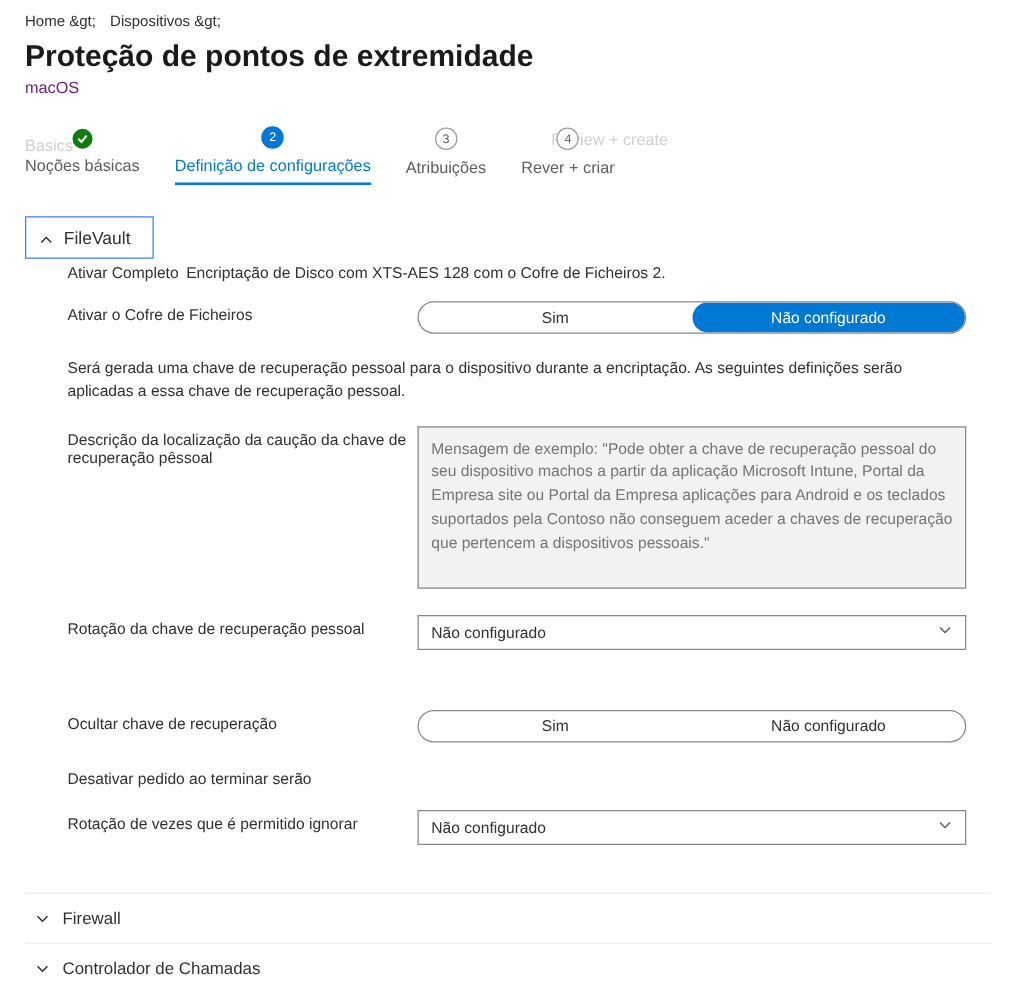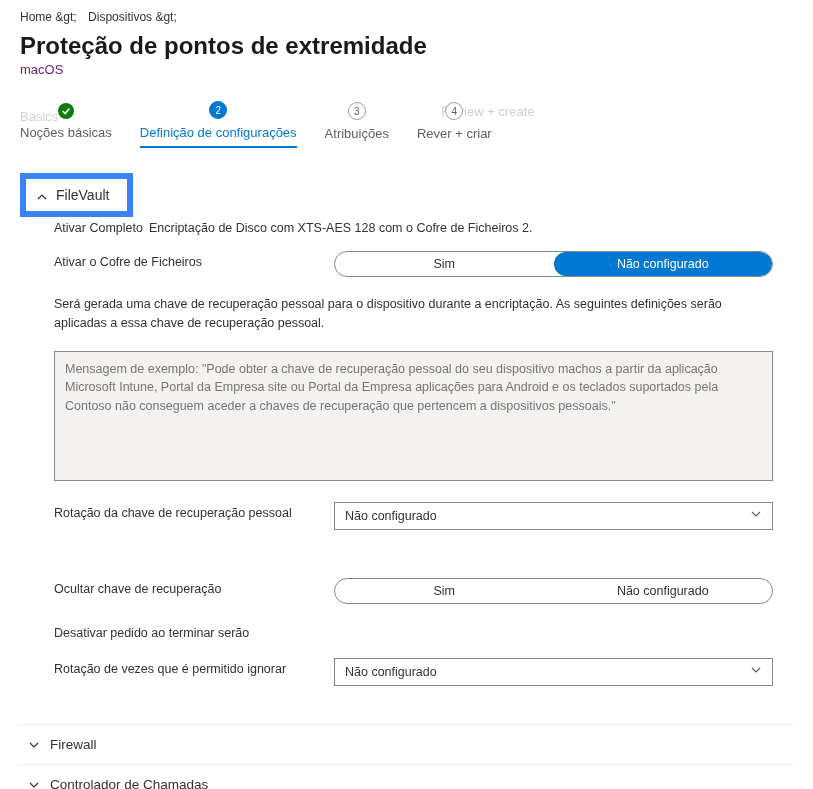--- a/index.html
+++ b/index.html
@@ -94,21 +94,21 @@
     .step-ghost.g2 { right: 100px; top: 2px; }
     .section-header {
       display: flex;
       align-items: center;
       gap: 10px;
       padding: 10px 8px;
       cursor: pointer;
       font-size: 14px;
     }
     .section-header.highlight {
-      border: 6px solid #3b82f6;
+      border: 1px solid #3b82f6;
       display: inline-flex;
       padding: 8px 18px 8px 10px;
     }
     .chev {
       width: 10px;
       height: 10px;
       display: inline-block;
     }
     .content {
       padding: 4px 20px 20px 34px;
@@ -265,20 +265,21 @@
       <div class="toggle">
         <div class="toggle-opt">Sim</div>
         <div class="toggle-opt selected">Não configurado</div>
       </div>
     </div>
   </div>
 
   <div class="info-text">Será gerada uma chave de recuperação pessoal para o dispositivo durante a encriptação. As seguintes definições serão aplicadas a essa chave de recuperação pessoal.</div>
 
   <div class="form-row">
+    <div class="form-label">Descrição da localização da caução da chave de recuperação pêssoal</div>
     <div class="form-control">
       <textarea class="big-textarea" placeholder="Mensagem de exemplo: &quot;Pode obter a chave de recuperação pessoal do seu dispositivo machos a partir da aplicação Microsoft Intune, Portal da Empresa site ou Portal da Empresa aplicações para Android e os teclados suportados pela Contoso não conseguem aceder a chaves de recuperação que pertencem a dispositivos pessoais.&quot;" style=""></textarea>
     </div>
   </div>
 
   <div class="form-row">
     <div class="form-label">Rotação da chave de recuperação pessoal</div>
     <div class="form-control">
       <div class="dropdown">
         <span>Não configurado</span>

